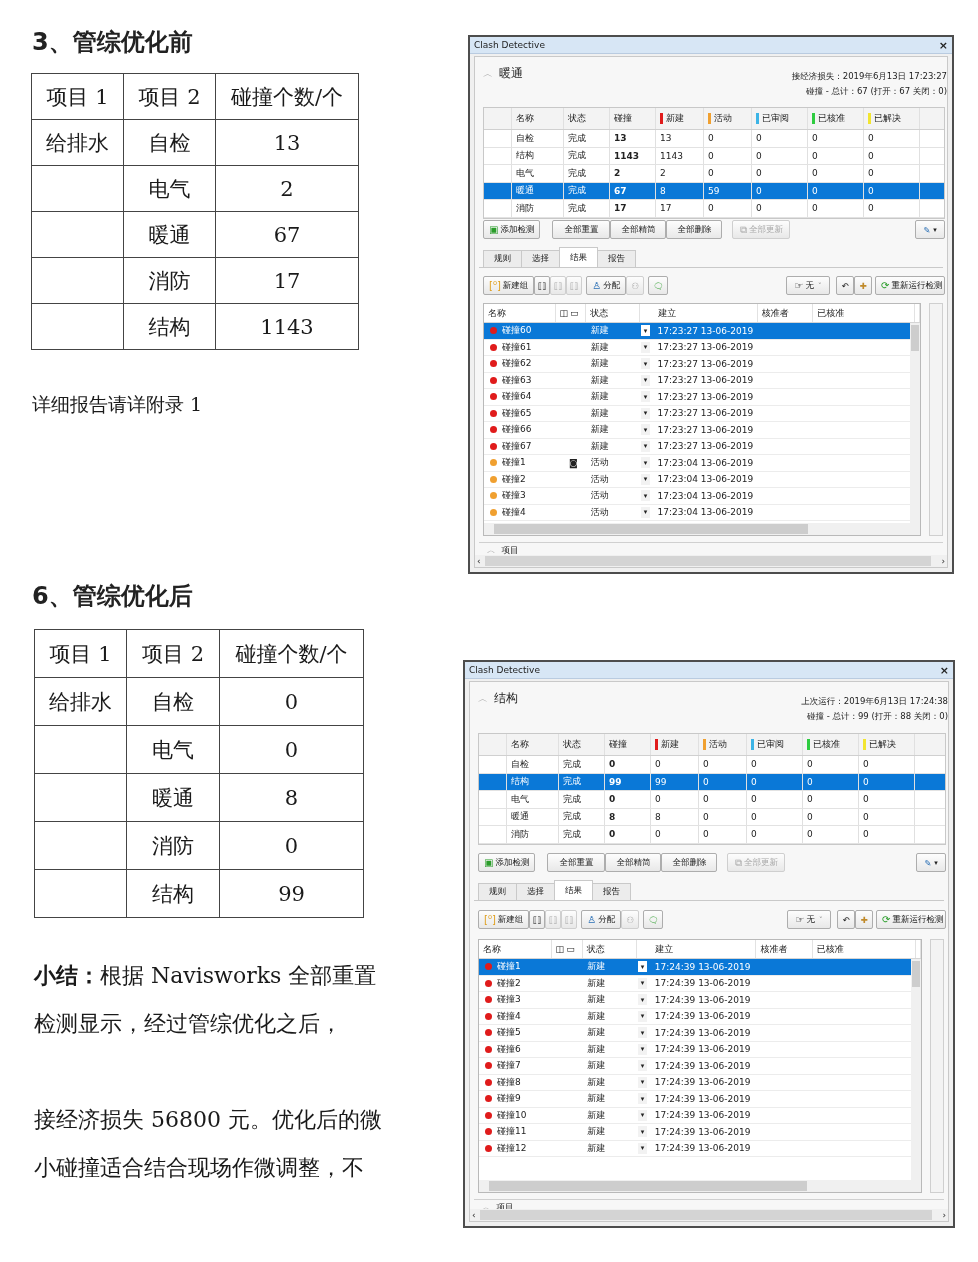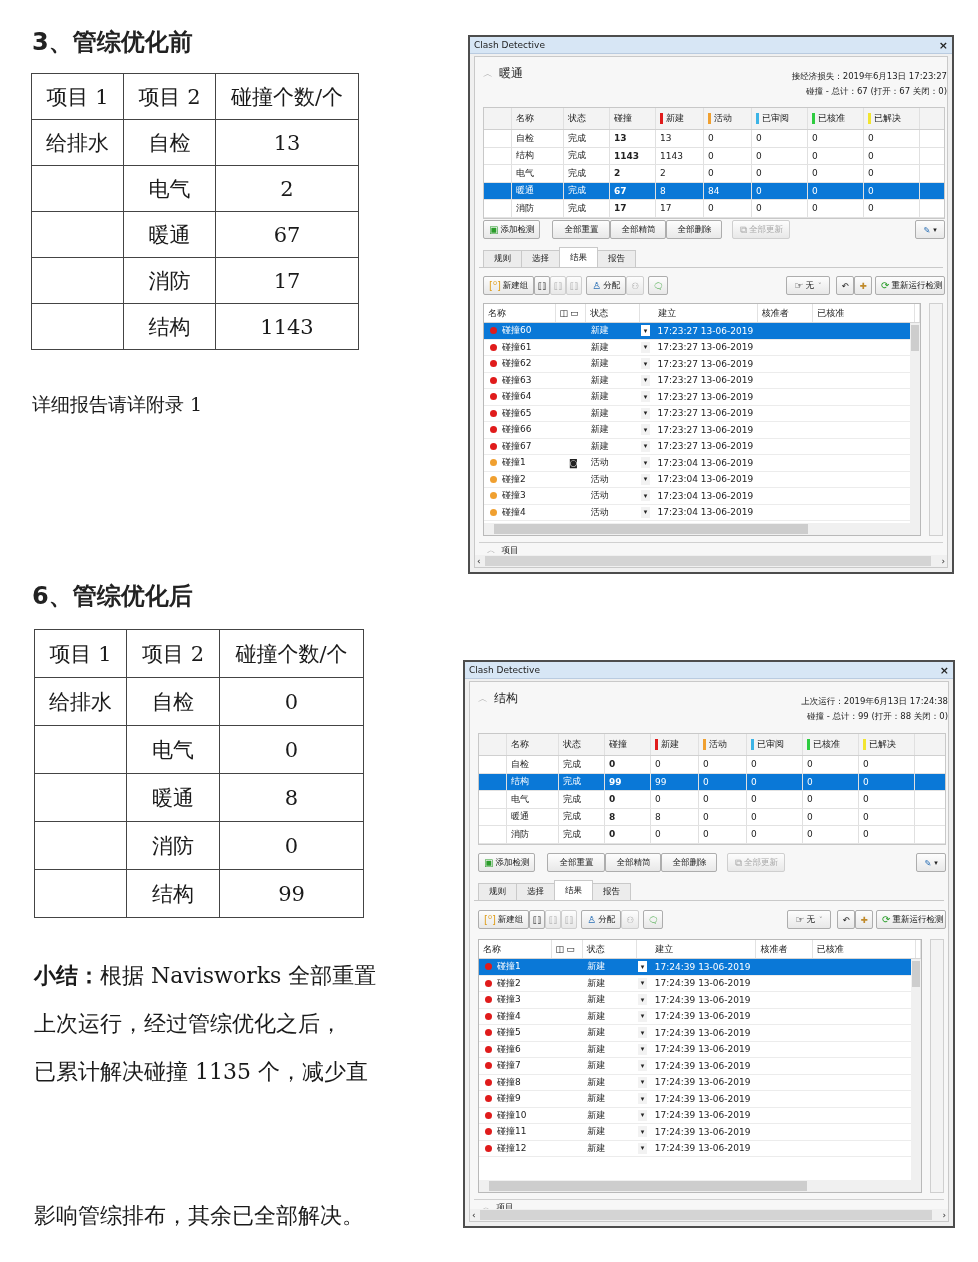--- a/index.html
+++ b/index.html
@@ -129,25 +129,24 @@
       <tr>
         <td style="height:48px"></td>
         <td style="height:48px">结构</td>
         <td style="height:48px">99</td>
       </tr>
     </tbody>
   </table>
 
 <div class="abs para" style="left:34px;top:952px;">
   <b>小结：</b><span>根据 Navisworks 全部重置</span><br>
-  <span>上次运行，经过管综优化之后，</span><br>
-  <span>已累计解决碰撞 1135 个，减少直</span><br>
+  <span>检测显示，经过管综优化之后，</span><br>
   <br>
-  <br>
-  <span>影响管综排布，其余已全部解决。</span>
+  <span>接经济损失 56800 元。优化后的微</span><br>
+  <span>小碰撞适合结合现场作微调整，不</span><br>
 </div>
 
 <div class="win" id="win0" style="left:468px;top:35px;width:486px;height:539px;">
     <div class="titlebar">
       <span>Clash Detective</span>
       <span class="x">×</span>
     </div>
     <div class="inner">
       <div class="sec-head">
         <span class="chev">︿</span>
@@ -228,21 +227,21 @@
           <div class="c" style="width:56px">0</div>
           <div class="c" style="width:56px">0</div>
           <div class="c" style="flex:1;border-right:none"></div>
         </div>
         <div class="row sel">
           <div class="c" style="width:28px"></div>
           <div class="c" style="width:52px">暖通</div>
           <div class="c" style="width:46px">完成</div>
           <div class="c b" style="width:46px">67</div>
           <div class="c" style="width:48px">8</div>
-          <div class="c" style="width:48px">84</div>
+          <div class="c" style="width:48px">59</div>
           <div class="c" style="width:56px">0</div>
           <div class="c" style="width:56px">0</div>
           <div class="c" style="width:56px">0</div>
           <div class="c" style="flex:1;border-right:none"></div>
         </div>
         <div class="row">
           <div class="c" style="width:28px"></div>
           <div class="c" style="width:52px">消防</div>
           <div class="c" style="width:46px">完成</div>
           <div class="c b" style="width:46px">17</div>

